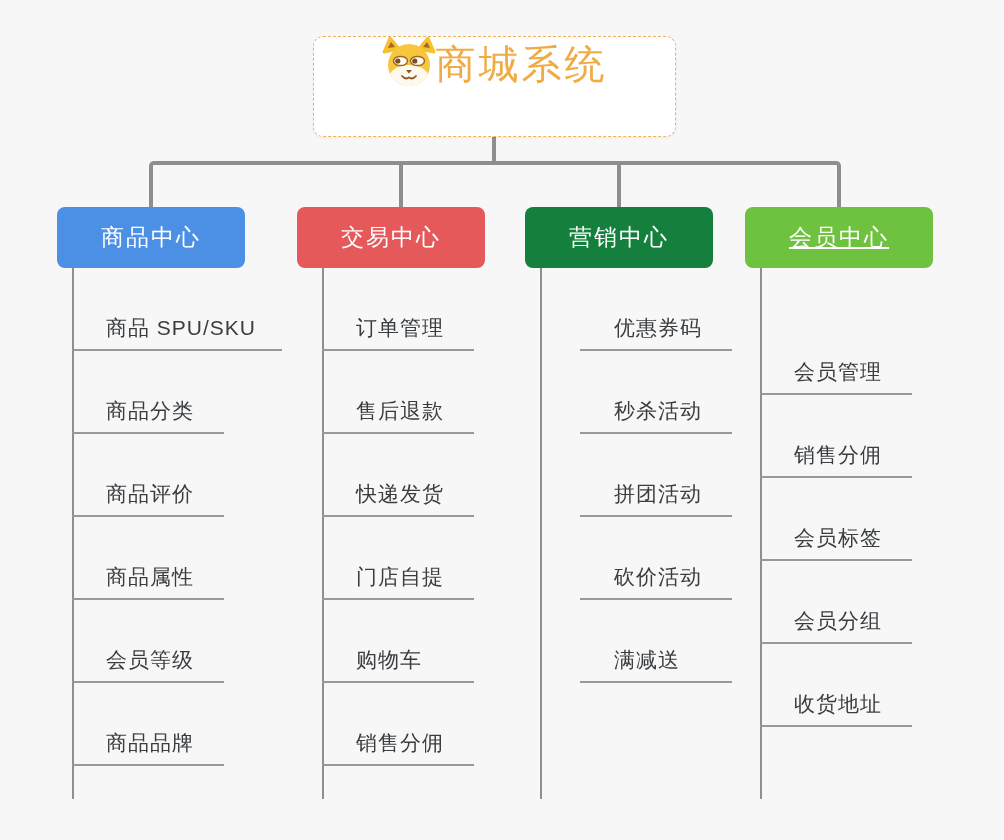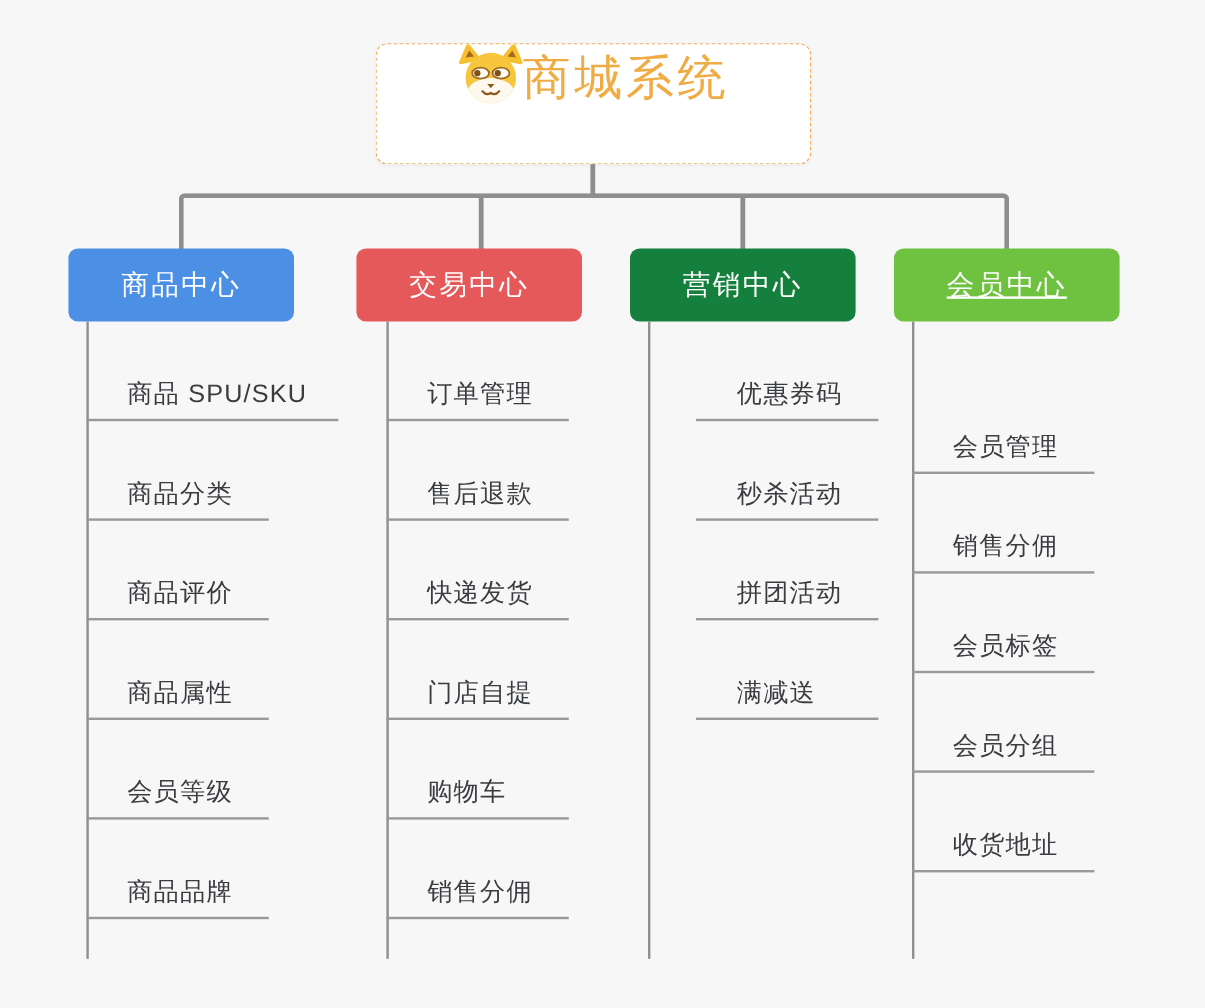--- a/index.html
+++ b/index.html
@@ -169,20 +169,21 @@
     <div class="leaf">快递发货</div>
     <div class="leaf">门店自提</div>
     <div class="leaf">购物车</div>
     <div class="leaf">销售分佣</div>
   </div>
 
   <div class="col col-3">
     <div class="leaf">优惠券码</div>
     <div class="leaf">秒杀活动</div>
     <div class="leaf">拼团活动</div>
+    <div class="leaf">砍价活动</div>
     <div class="leaf">满减送</div>
   </div>
 
   <div class="col col-4">
     <div class="leaf">会员管理</div>
     <div class="leaf">销售分佣</div>
     <div class="leaf">会员标签</div>
     <div class="leaf">会员分组</div>
     <div class="leaf">收货地址</div>
   </div>

